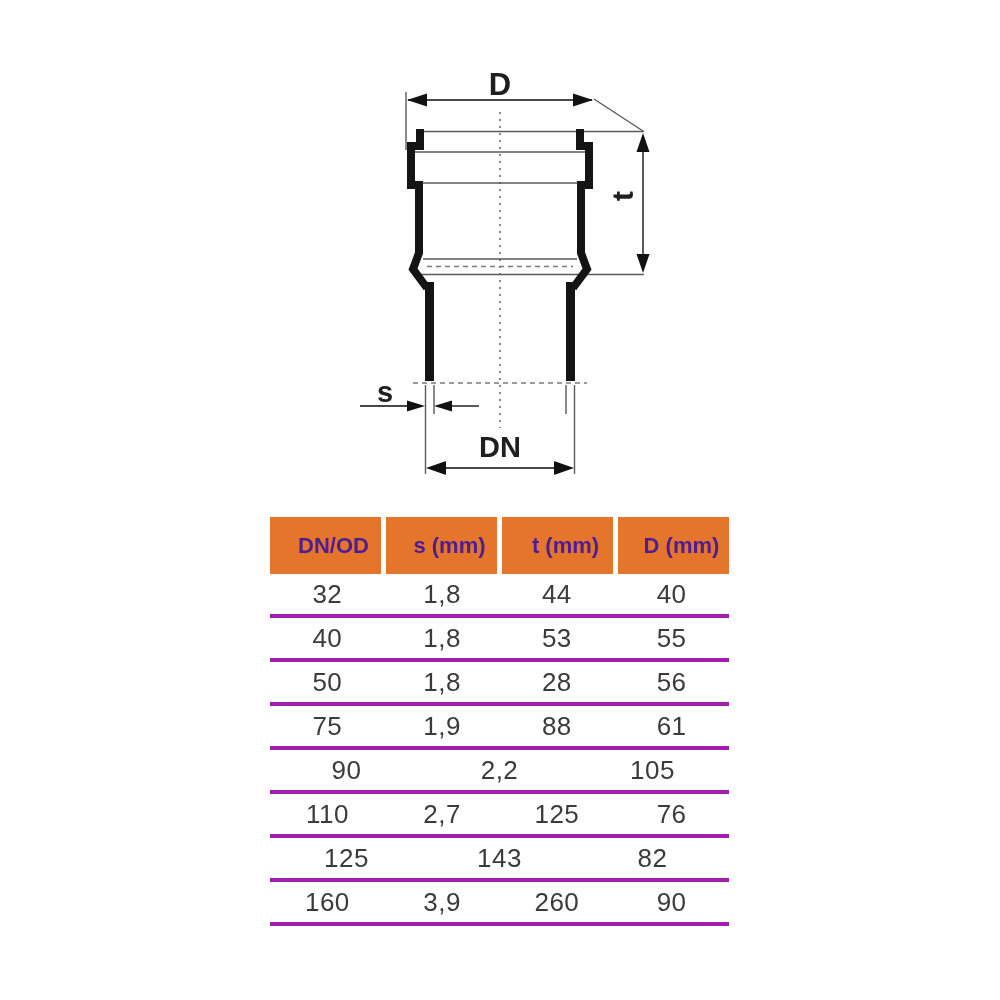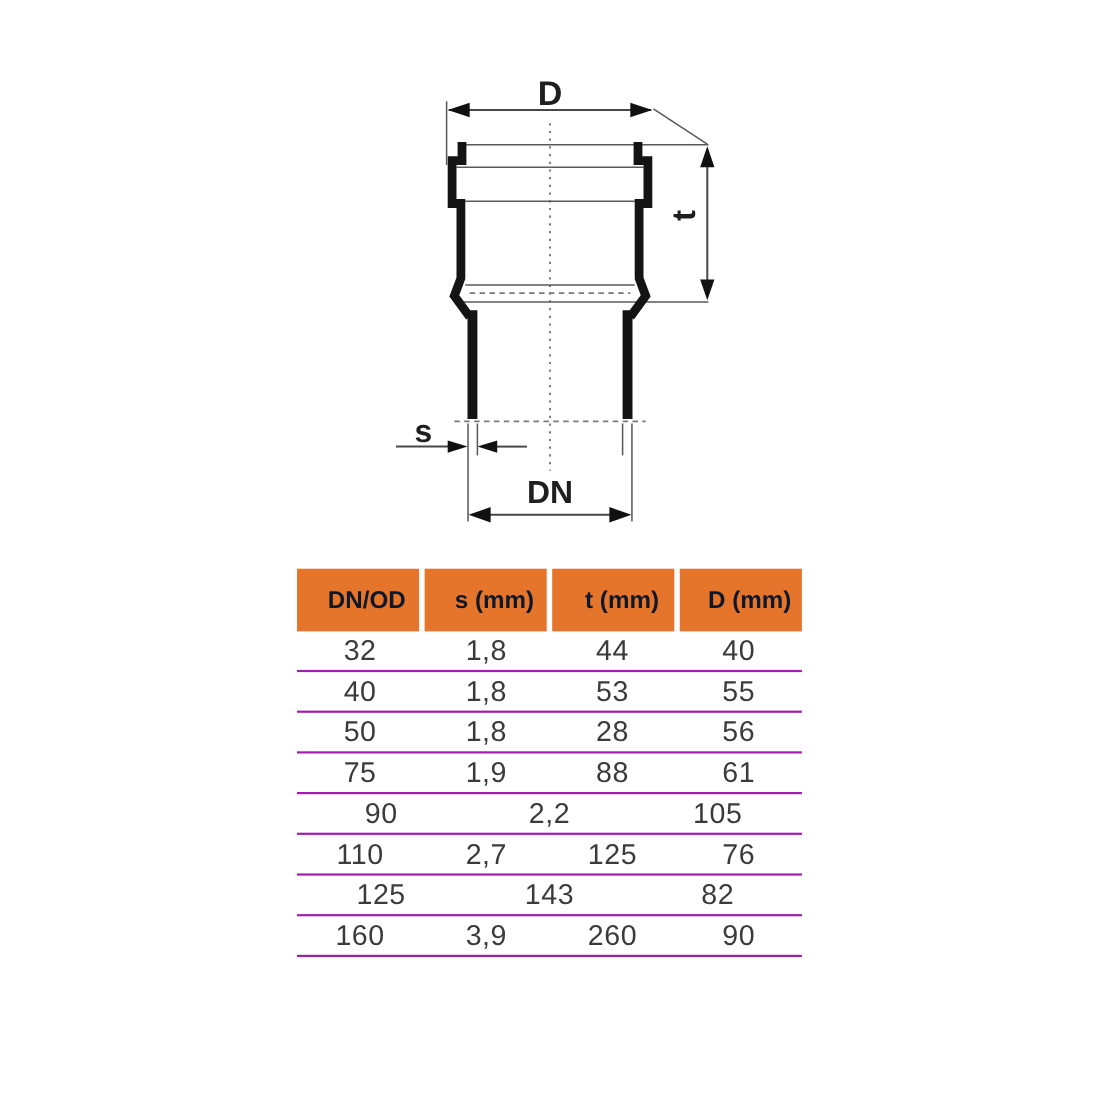--- a/index.html
+++ b/index.html
@@ -11,27 +11,27 @@
   svg .dim    { stroke:#474747; stroke-width:1.8; fill:none; }
   svg .dash   { stroke:#7a7a7a; stroke-width:1.5; fill:none; stroke-dasharray:5 4; }
   svg .cline  { stroke:#6b6b6b; stroke-width:1.6; fill:none; stroke-dasharray:2 5; }
   svg .wall   { stroke:#141414; fill:none; stroke-linejoin:miter; }
   svg .arrow  { fill:#111111; stroke:none; }
   svg text    { font-family:"Liberation Sans", sans-serif; fill:#1f1f1f; font-weight:600; }
 
   .spec-table { position:absolute; left:270px; top:517px; width:459px; }
   .spec-head  { display:flex; gap:5px; height:57px; }
   .spec-head .hcell {
-    flex:1; background:#e6752c; color:#0f172a;
+    flex:1; background:#e6752c; color:#4c1d95;
     display:flex; align-items:center; justify-content:center;
     font-size:22px; font-weight:bold;padding-left:16px;
   }
   .spec-body .trow {
-    display:flex; height:37px;
-    border-bottom:2px solid #a21caf;
+    display:flex; height:44px;
+    border-bottom:4px solid #a21caf;
   }
   .spec-body .tcell {
     flex:1; display:flex; align-items:center; justify-content:center;
     font-size:26px; color:#3b3b3b; letter-spacing:0.5px;
   }
 </style>
 </head>
 <body>
 
 <div class="sheet">

